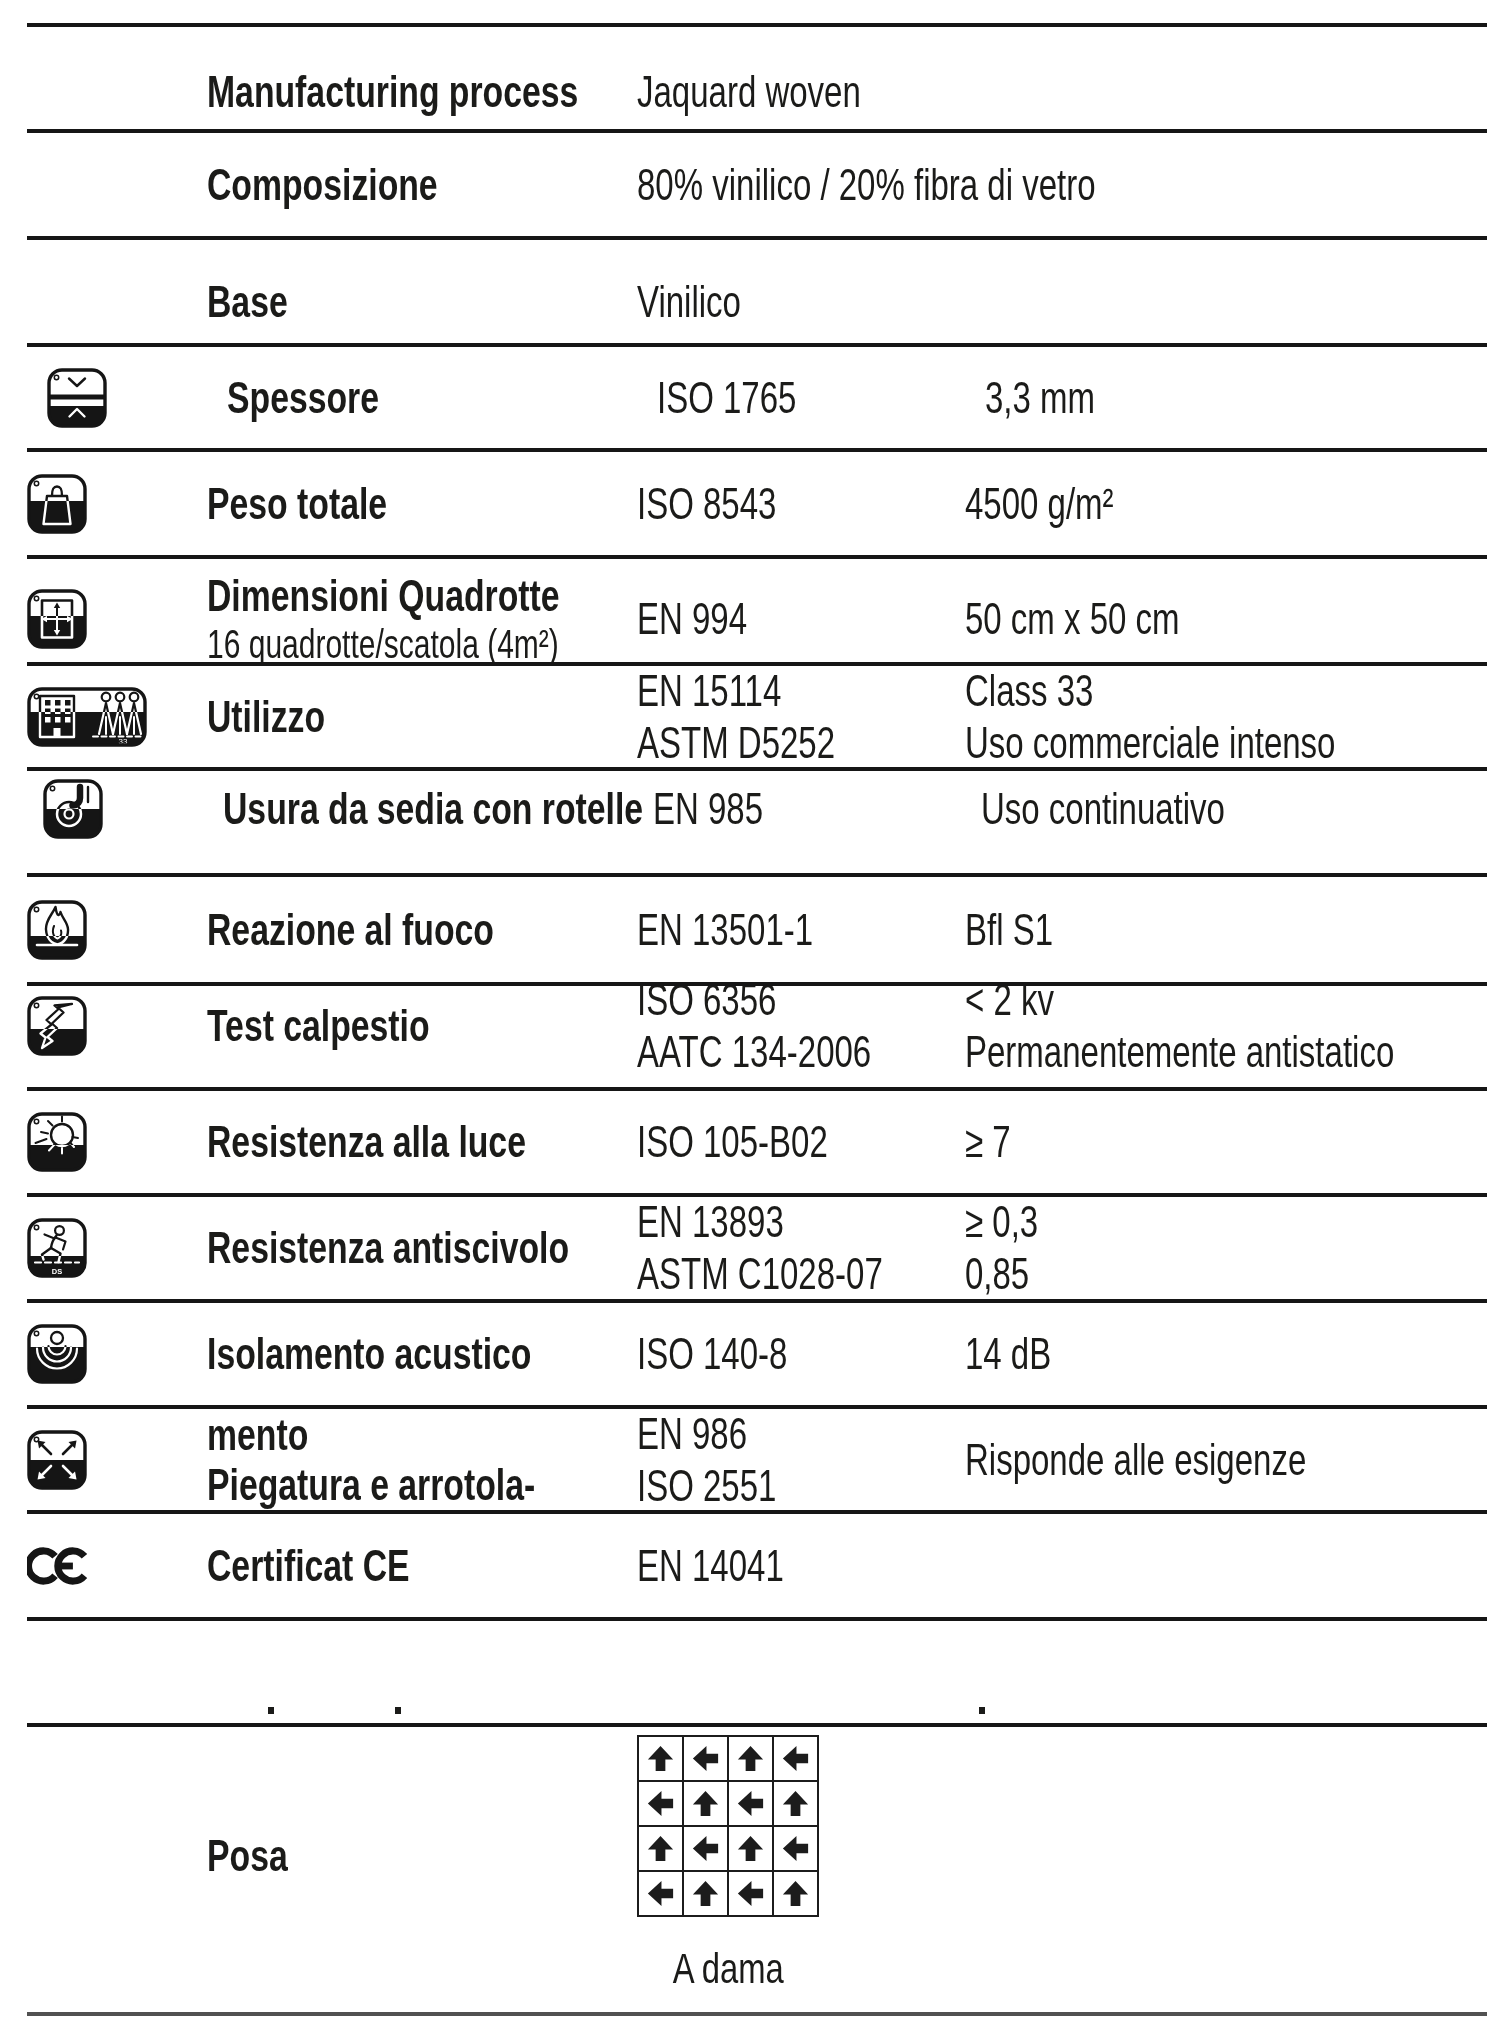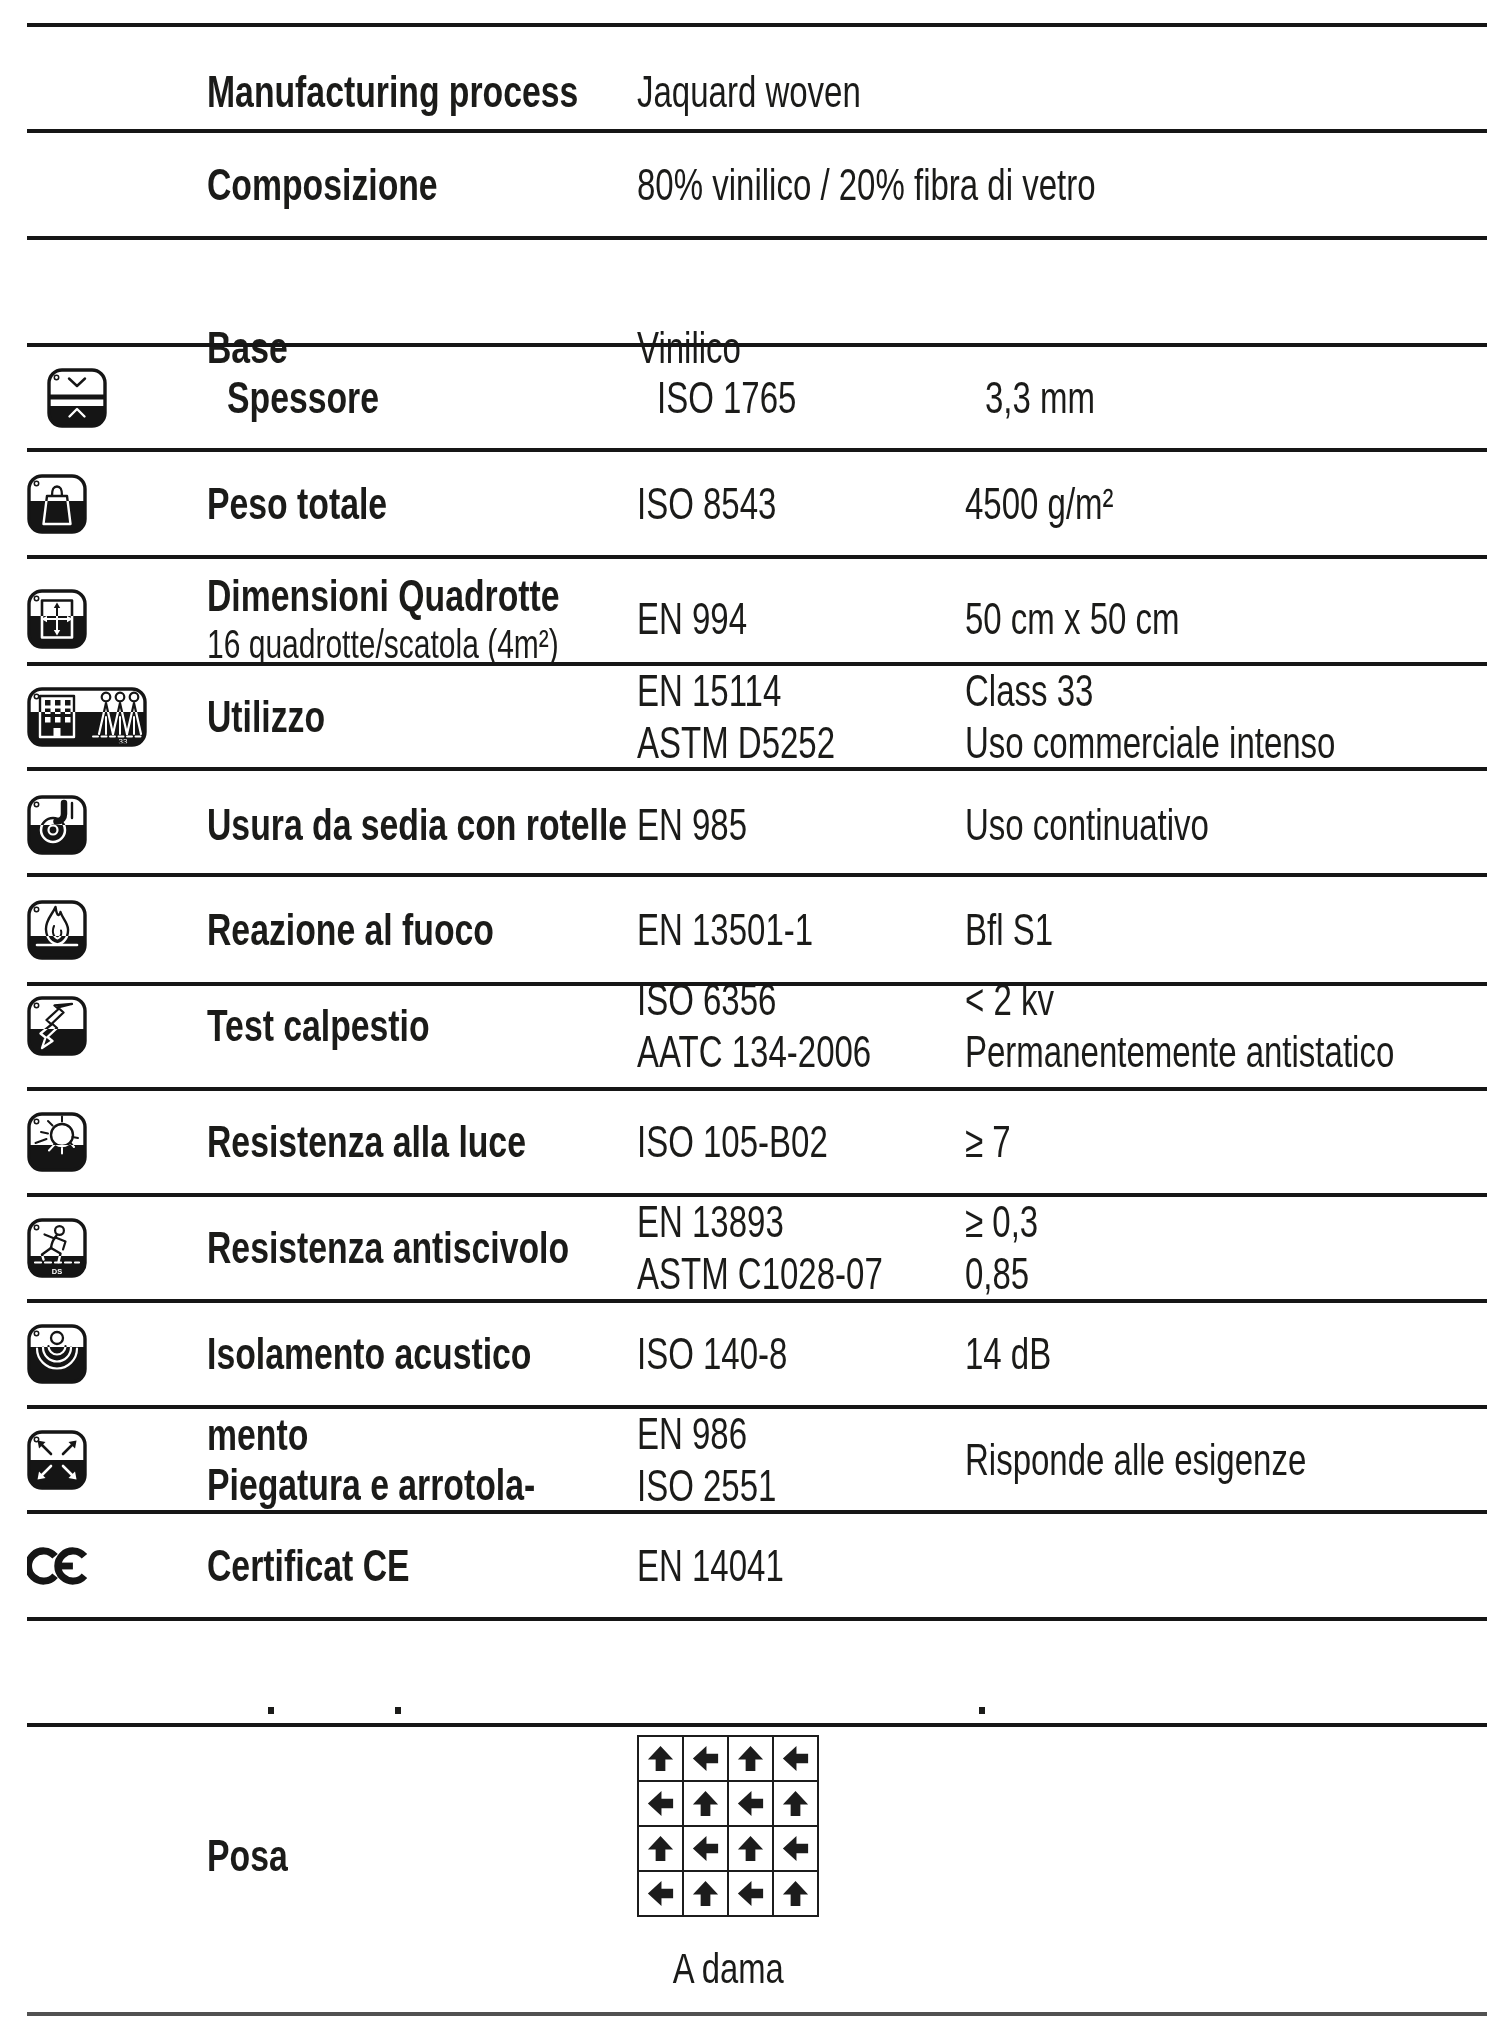--- a/index.html
+++ b/index.html
@@ -51,21 +51,21 @@
         </div>
       </div>
       <div class="row" style="top: 133px; height: 103px;">
         <div class="slot lblcol">
           <span class="lbl"><span class="cx">Composizione</span></span>
         </div>
         <div class="slot c2">
           <span class="val"><span class="cx">80% vinilico / 20% fibra di vetro</span></span>
         </div>
       </div>
-      <div class="row" style="top: 240px; height: 123px; margin-top: 46px;">
+      <div class="row" style="top: 240px; height: 123px;">
         <div class="slot lblcol">
           <span class="lbl"><span class="cx">Base</span></span>
         </div>
         <div class="slot c2">
           <span class="val"><span class="cx">Vinilico</span></span>
         </div>
       </div>
       <div class="row" style="top: 347px; height: 101px; margin-left: 20px;">
         <div class="slot icon">
           <svg width="60" height="60" viewBox="0 0 60 60">
@@ -276,21 +276,21 @@
         </div>
         <div class="slot c2">
           <span class="val"><span class="cx">EN 15114</span></span>
           <span class="val"><span class="cx">ASTM D5252</span></span>
         </div>
         <div class="slot c3">
           <span class="val"><span class="cx">Class 33</span></span>
           <span class="val"><span class="cx">Uso commerciale intenso</span></span>
         </div>
       </div>
-      <div class="row" style="top: 789px; height: 72px;">
+      <div class="row" style="top: 773px; height: 72px; margin-left: 16px;">
         <div class="slot icon">
           <svg width="60" height="60" viewBox="0 0 60 60">
   <defs>
     <clipPath id="ic7f">
                 <rect x="2" y="2" width="56" height="56" rx="13" ry="13"></rect>
               </clipPath>
     <clipPath id="ic7t">
                 <rect x="0" y="0" width="60" height="30"></rect>
               </clipPath>
     <clipPath id="ic7b">

